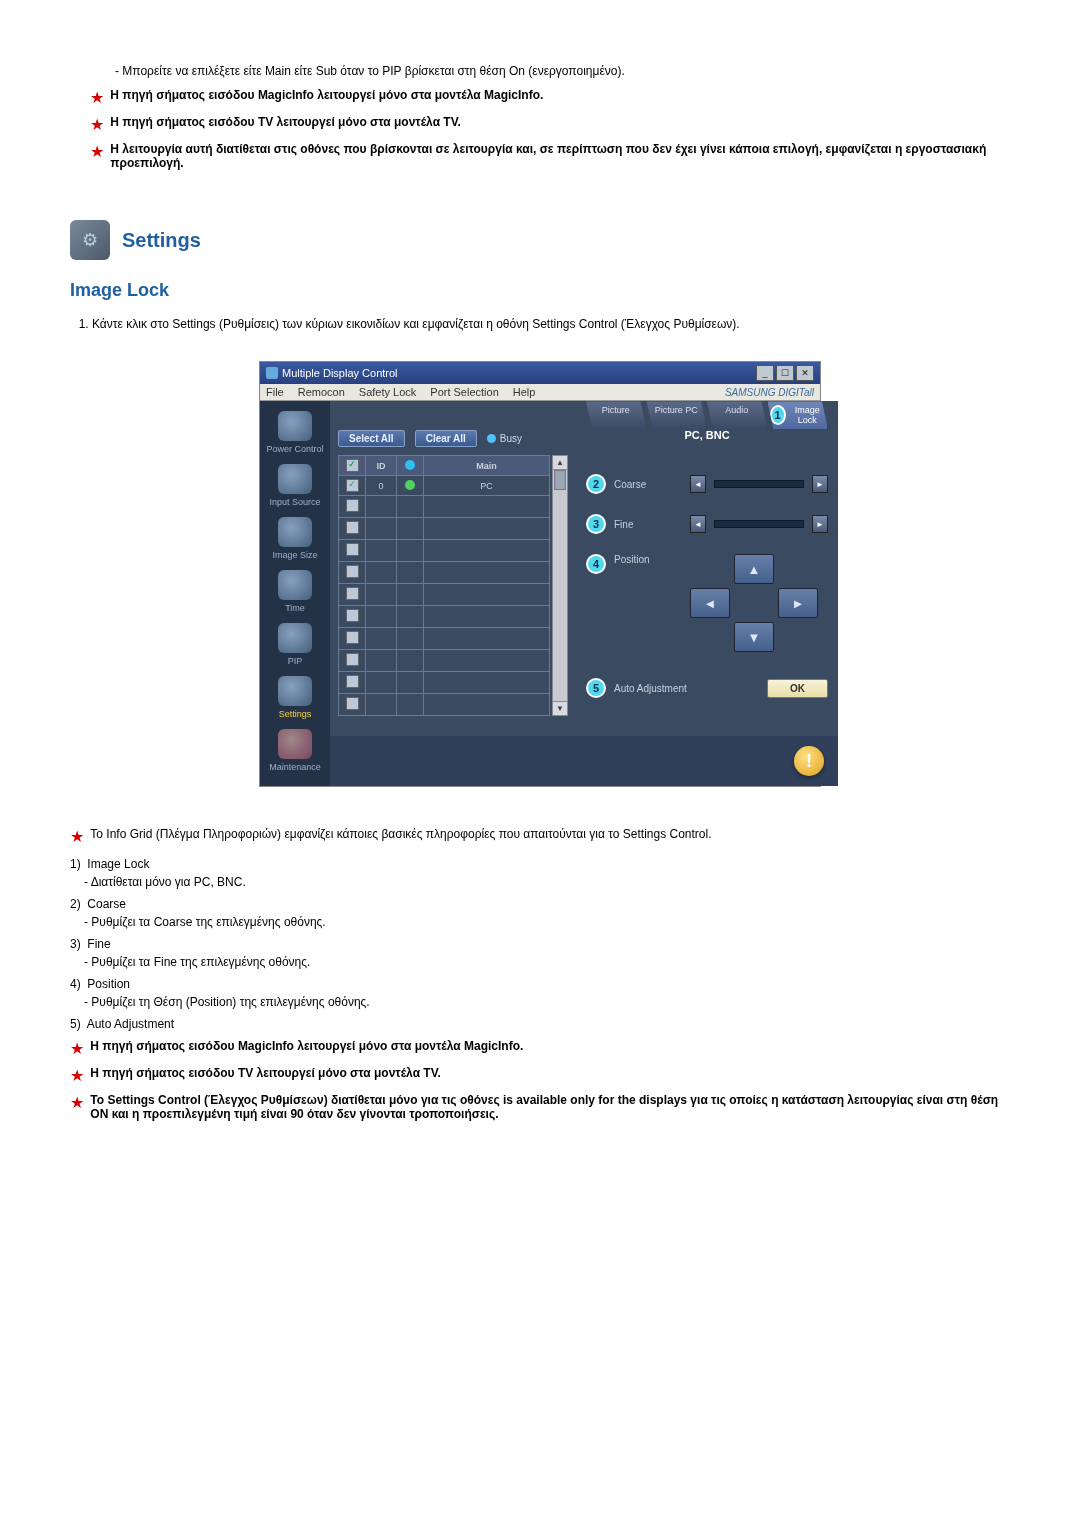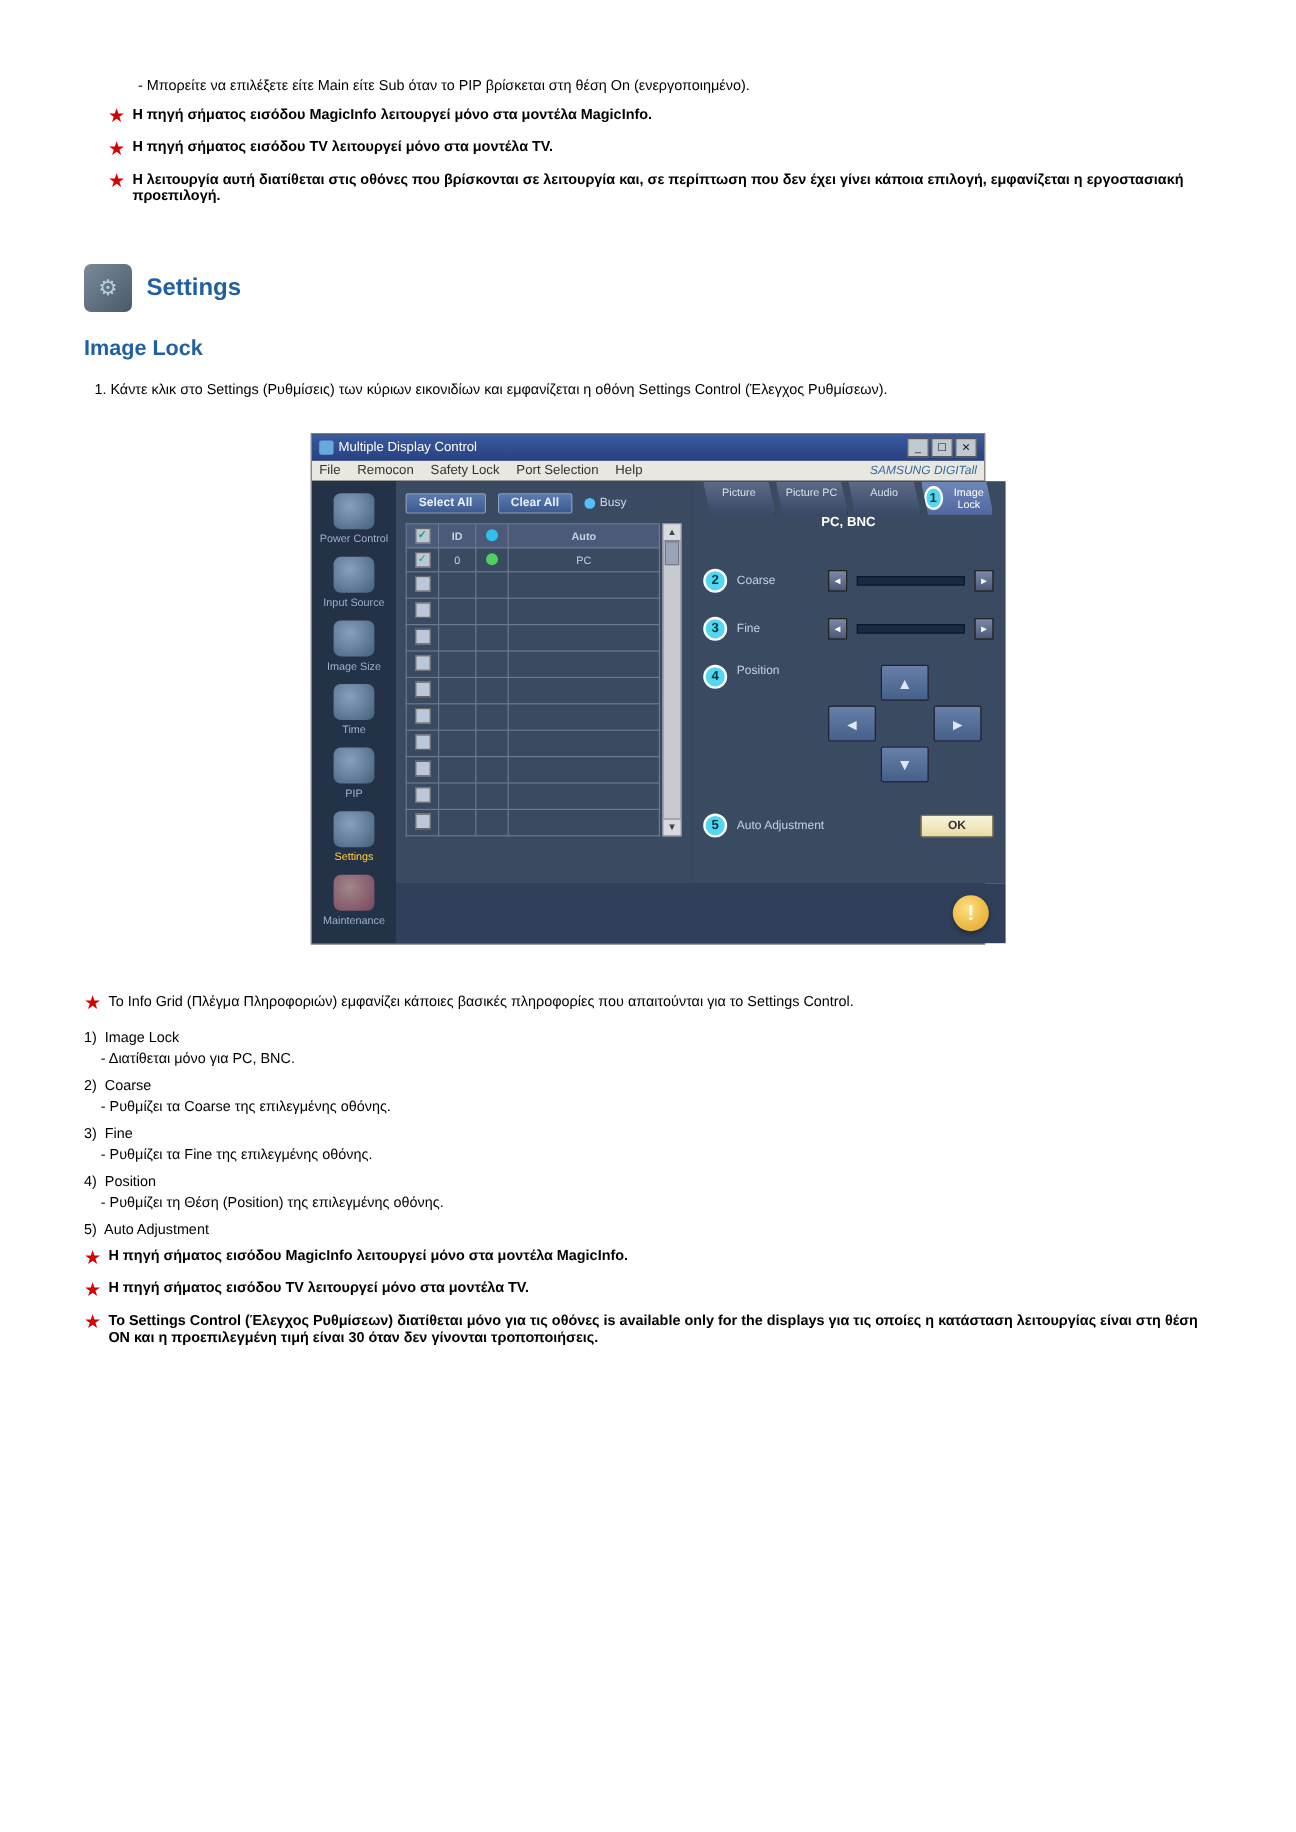--- a/index.html
+++ b/index.html
@@ -89,21 +89,21 @@
     border-radius: 6px;
     margin-bottom: 3px;
   }
   .rail-icon.maint { background: radial-gradient(circle at 40% 35%, #a08888, #7a4460); }
   .center-panel {
     flex: 1;
     background: #3a4a60;
     padding: 10px 8px 20px 8px;
     position: relative;
   }
-  .top-controls { display: flex; align-items: center; gap: 10px; margin-bottom: 8px; }
+  .top-controls { display: flex; align-items: center; gap: 10px; margin-bottom: 8px; margin-top: 19px; }
   .sel-btn {
     background: linear-gradient(#5a7ab0, #3a5a90);
     color: #e8f0ff;
     border: 1px solid #8aa0c8;
     padding: 2px 10px;
     font-size: 10px;
     font-weight: bold;
     border-radius: 2px;
   }
   .busy { display: flex; align-items: center; gap: 4px; color: #d0d8e8; font-size: 10px; }
@@ -323,21 +323,21 @@
                   <span>Busy</span>
                 </div>
             </div>
             <div class="grid-wrap">
               <table class="grid-table">
                 <tbody>
                     <tr>
                   <th style="width:18px;"><span class="chk on"></span></th>
                   <th style="width:22px;">ID</th>
                   <th style="width:18px;"><span class="status-dot sd-blue"></span></th>
-                  <th>Auto</th>
+                  <th>Main</th>
                 </tr>
                 <tr>
                       <td><span class="chk on"></span></td>
                       <td>0</td>
                       <td><span class="status-dot sd-green"></span></td>
                       <td>PC</td>
                     </tr>
                 <tr>
                       <td><span class="chk"></span></td>
                       <td></td>
@@ -490,16 +490,16 @@
   <div class="star-line">
       <span class="star">★</span>
       <span class="star-text bold">Η πηγή σήματος εισόδου MagicInfo λειτουργεί μόνο στα μοντέλα MagicInfo.</span>
     </div>
   <div class="star-line">
       <span class="star">★</span>
       <span class="star-text bold">Η πηγή σήματος εισόδου TV λειτουργεί μόνο στα μοντέλα TV.</span>
     </div>
   <div class="star-line">
       <span class="star">★</span>
-      <span class="star-text bold">Το Settings Control (Έλεγχος Ρυθμίσεων) διατίθεται μόνο για τις οθόνες is available only for the displays για τις οποίες η κατάσταση λειτουργίας είναι στη θέση ON και η προεπιλεγμένη τιμή είναι 30 όταν δεν γίνονται τροποποιήσεις.</span>
+      <span class="star-text bold">Το Settings Control (Έλεγχος Ρυθμίσεων) διατίθεται μόνο για τις οθόνες is available only for the displays για τις οποίες η κατάσταση λειτουργίας είναι στη θέση ON και η προεπιλεγμένη τιμή είναι 90 όταν δεν γίνονται τροποποιήσεις.</span>
     </div>
 
 </div>
 
 </body></html>

